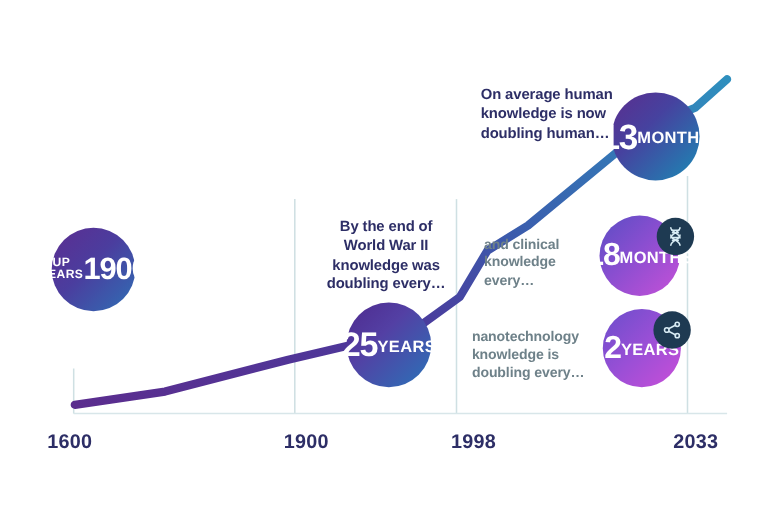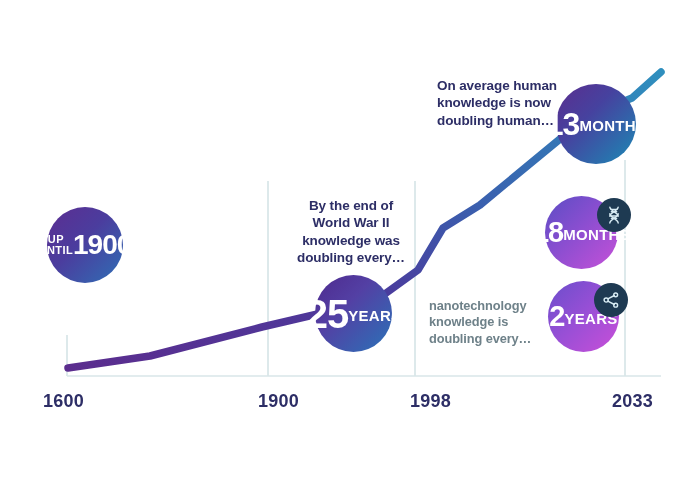--- a/index.html
+++ b/index.html
@@ -113,21 +113,21 @@
   }
   #bubble-1900 .b-num { font-size: 28px; }
 
   #bubble-25 {
     left: 315px;
     top: 275px;
     width: 77px;
     height: 77px;
     background: linear-gradient(135deg, #4e2a8e 0%, #5340a4 40%, #2a73b8 100%);
   }
-  #bubble-25 .b-num { font-size: 40px; }
+  #bubble-25 .b-num { font-size: 31px; }
 
   #bubble-13 {
     left: 556px;
     top: 84px;
     width: 80px;
     height: 80px;
     background: linear-gradient(135deg, #5b2d8e 0%, #46429f 40%, #1b8ab5 100%);
   }
   #bubble-13 .b-num { font-size: 32px; }
 
@@ -219,27 +219,30 @@
 
   <div class="callout dark" id="callout-ww2">By the end of
 World War II
 knowledge was
  doubling every…</div>
 
   <div class="callout dark" id="callout-now">On average human
 knowledge is now
 doubling human…</div>
 
+  <div class="callout muted" id="callout-clinical">and clinical
+knowledge
+every…</div>
 
   <div class="callout muted" id="callout-nano">nanotechnology
 knowledge is
 doubling every…</div>
 
   <div class="bubble" id="bubble-1900">
-    <span class="b-top">UP UNTIL</span>
+    <span class="b-top">UP YEARS</span>
     <span class="b-num">1900</span>
   </div>
 
   <div class="bubble" id="bubble-25">
     <span class="b-num">25</span>
     <span class="b-unit">YEARS</span>
   </div>
 
   <div class="bubble" id="bubble-13">
     <span class="b-num">13</span>

